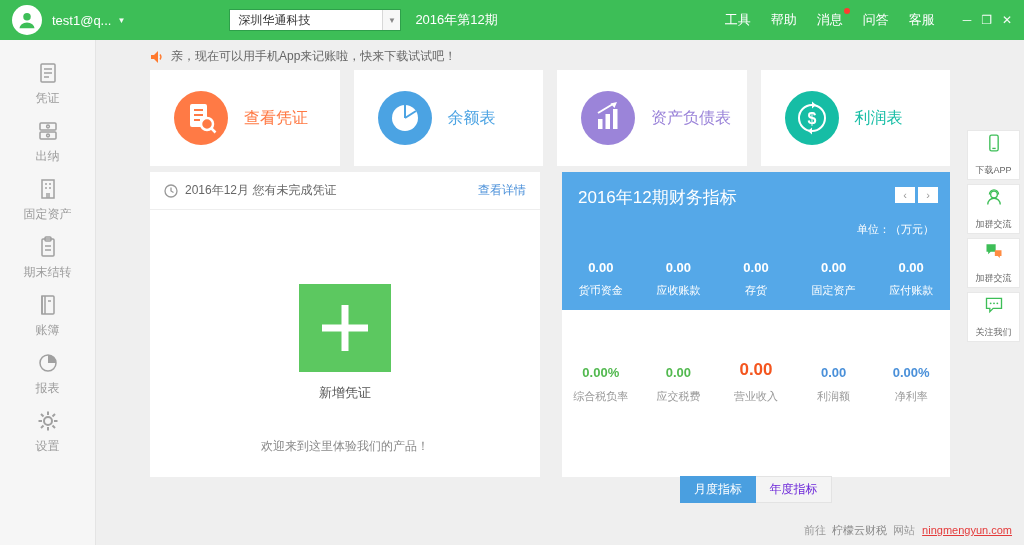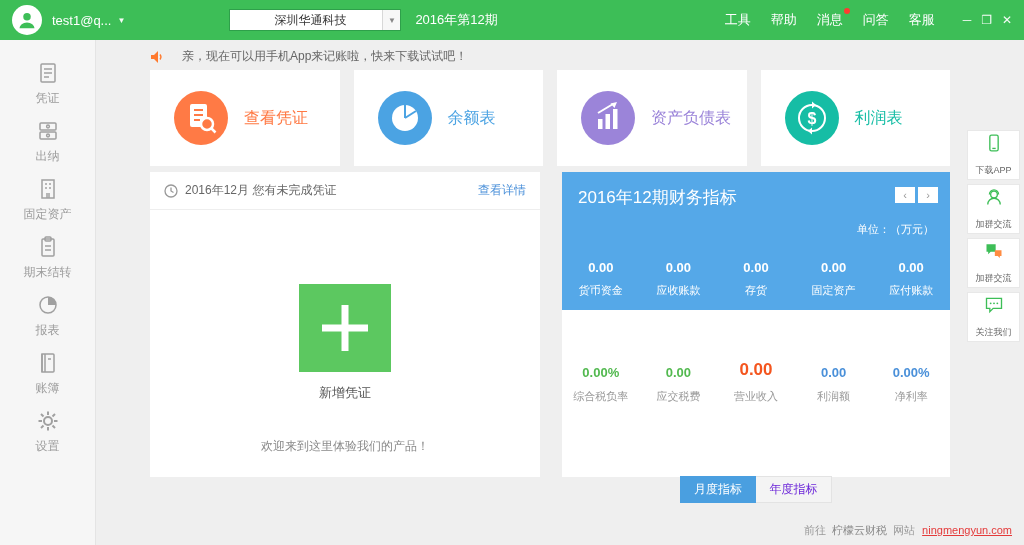--- a/index.html
+++ b/index.html
@@ -15,21 +15,21 @@
     position:absolute; top:0; left:0; width:1024px; height:40px;
     background:#3dbe57; color:#fff;
     display:flex; align-items:center; padding:0 12px;
   }
   .avatar{ width:30px; height:30px; border-radius:50%; background:#fff;
     display:flex; align-items:center; justify-content:center; flex:0 0 auto; cursor:pointer;}
   .username{ margin-left:10px; font-size:13px; }
   .user-caret{ font-size:8px; margin-left:6px; opacity:.95; }
   .company-select{
     margin-left:104px; width:172px; height:22px; background:#fff;
-    display:flex; align-items:center; border:1px solid #2ea04a; cursor:pointer;text-align:center;
+    display:flex; align-items:center; border:1px solid #2ea04a; cursor:pointer;
   }
   .company-select .val{ flex:1; padding-left:8px; font-size:12px; color:#333;
     white-space:nowrap; overflow:hidden;}
   .company-select .arrow-box{
     width:18px; height:100%; border-left:1px solid #d8d8d8; background:#f7f7f7;
     color:#888; font-size:8px; display:flex; align-items:center; justify-content:center;
   }
   .period{ margin-left:14px; font-size:13px; }
   .topmenu{ margin-left:auto; display:flex; gap:20px; align-items:center; font-size:13px; }
   .menu-item{ position:relative; cursor:pointer; }
@@ -42,21 +42,21 @@
     position:absolute; top:40px; left:0; width:96px; height:505px;
     background:#f6f6f6; border-right:1px solid #e4e4e4;
     display:flex; flex-direction:column; align-items:center; padding-top:20px;
   }
   .side-item{ width:100%; height:48px; margin-bottom:10px; cursor:pointer;
     display:flex; flex-direction:column; align-items:center; justify-content:center; }
   .side-item svg{ display:block; }
   .side-label{ font-size:12px; color:#9c9c9c; margin-top:5px; }
   
   .notice{ position:absolute; top:48px; left:150px; display:flex; align-items:center;
-    gap:18px; font-size:12px; color:#666; }
+    gap:7px; font-size:12px; color:#666; }
   
   .cards{ position:absolute; top:70px; left:150px; width:800px; display:flex; gap:14px; }
   .card{ flex:1; height:96px; background:#fff; display:flex; align-items:center;
     padding-left:24px; gap:16px; cursor:pointer; }
   .card-label{ font-size:16px; }
   .card-orange .card-label{ color:#ff7a45; }
   .card-blue   .card-label{ color:#4ba3e3; }
   .card-purple .card-label{ color:#9b84d9; }
   .card-teal   .card-label{ color:#16bda5; }
   
@@ -186,33 +186,33 @@
     <svg width="24" height="24" viewBox="0 0 24 24" fill="none" stroke="#a0a0a0" stroke-width="1.5">
       <rect x="6" y="4" width="12" height="17" rx="1"></rect>
       <rect x="9" y="2" width="6" height="4" rx="1"></rect>
       <line x1="9" y1="11" x2="15" y2="11"></line>
         <line x1="9" y1="15" x2="15" y2="15"></line>
     </svg>
     <span class="side-label">期末结转</span>
   </div>
   <div class="side-item">
     <svg width="24" height="24" viewBox="0 0 24 24" fill="none" stroke="#a0a0a0" stroke-width="1.5">
-      <circle cx="12" cy="12" r="8"></circle>
-      <path d="M12 12 L12 4 A8 8 0 0 1 20 12 Z" fill="#a0a0a0" stroke="none"></path>
-    </svg>
-    <span class="side-label">报表</span>
-  </div>
-  <div class="side-item">
-    <svg width="24" height="24" viewBox="0 0 24 24" fill="none" stroke="#a0a0a0" stroke-width="1.5">
       <path d="M6 3 h11 a1 1 0 0 1 1 1 v16 a1 1 0 0 1 -1 1 h-11 z"></path>
       <line x1="6" y1="3" x2="6" y2="21"></line>
         <line x1="9" y1="3" x2="9" y2="21"></line>
       <line x1="12" y1="8" x2="15" y2="8"></line>
     </svg>
     <span class="side-label">账簿</span>
+  </div>
+  <div class="side-item">
+    <svg width="24" height="24" viewBox="0 0 24 24" fill="none" stroke="#a0a0a0" stroke-width="1.5">
+      <circle cx="12" cy="12" r="8"></circle>
+      <path d="M12 12 L12 4 A8 8 0 0 1 20 12 Z" fill="#a0a0a0" stroke="none"></path>
+    </svg>
+    <span class="side-label">报表</span>
   </div>
   <div class="side-item">
     <svg width="24" height="24" viewBox="0 0 24 24" fill="none" stroke="#a0a0a0" stroke-width="2">
       <circle cx="12" cy="12" r="4"></circle>
       <line x1="12" y1="2.5" x2="12" y2="6"></line>
         <line x1="12" y1="18" x2="12" y2="21.5"></line>
       <line x1="2.5" y1="12" x2="6" y2="12"></line>
         <line x1="18" y1="12" x2="21.5" y2="12"></line>
       <line x1="5" y1="5" x2="7.5" y2="7.5"></line>
         <line x1="16.5" y1="16.5" x2="19" y2="19"></line>

